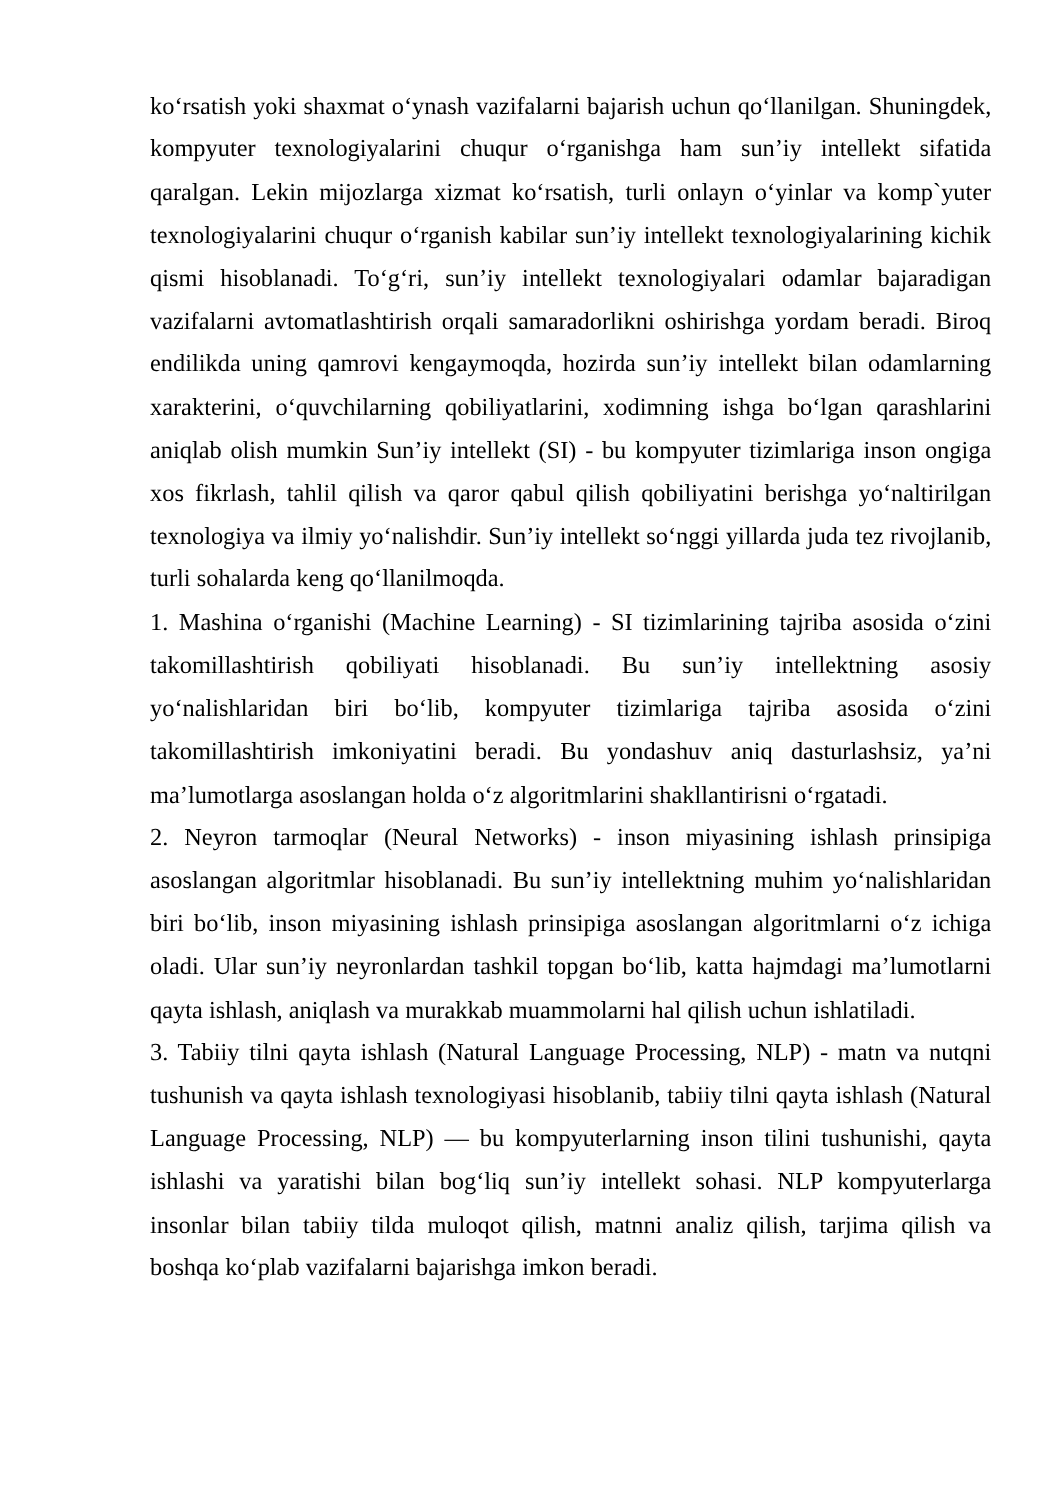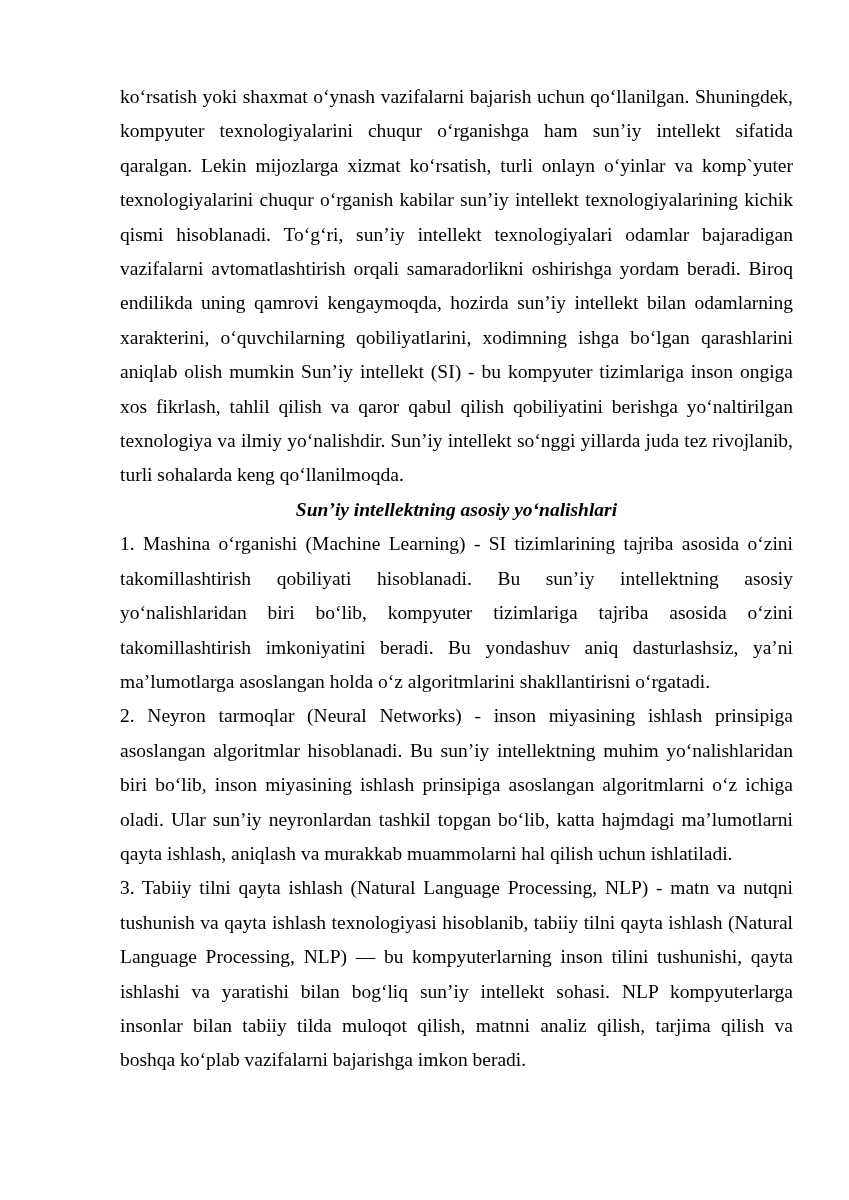--- a/index.html
+++ b/index.html
@@ -11,21 +11,21 @@
     position: relative;
     width: 849px;
     height: 1200px;
     background: #ffffff;
     overflow: hidden;
     font-family: "Liberation Serif", "DejaVu Serif", serif;
     color: #000000;
   }
   .text-block {
     position: absolute;
-    top: 80px;
+    top: 69px;
     left: 120px;
     width: 673px;
     font-size: 19.5px;
     line-height: 34.4px;
   }
   p.body-par {
     margin: 0;
     text-align: justify;
   }
   h2.center-heading {
@@ -41,21 +41,20 @@
   }
 </style>
 </head>
 <body>
 
 <div class="page">
   <div class="text-block">
 
     <p class="body-par">ko‘rsatish yoki shaxmat o‘ynash vazifalarni bajarish uchun qo‘llanilgan. Shuningdek, kompyuter texnologiyalarini chuqur o‘rganishga ham sun’iy intellekt sifatida qaralgan. Lekin mijozlarga xizmat ko‘rsatish, turli onlayn o‘yinlar va komp`yuter texnologiyalarini chuqur o‘rganish kabilar sun’iy intellekt texnologiyalarining kichik qismi hisoblanadi. To‘g‘ri, sun’iy intellekt texnologiyalari odamlar bajaradigan vazifalarni avtomatlashtirish orqali samaradorlikni oshirishga yordam beradi. Biroq endilikda uning qamrovi kengaymoqda, hozirda sun’iy intellekt bilan odamlarning xarakterini, o‘quvchilarning qobiliyatlarini, xodimning ishga bo‘lgan qarashlarini aniqlab olish mumkin Sun’iy intellekt (SI) - bu kompyuter tizimlariga inson ongiga xos fikrlash, tahlil qilish va qaror qabul qilish qobiliyatini berishga yo‘naltirilgan texnologiya va ilmiy yo‘nalishdir. Sun’iy intellekt so‘nggi yillarda juda tez rivojlanib, turli sohalarda keng qo‘llanilmoqda.</p>
 
-    <h2 class="center-heading">Sun’iy intellektning asosiy yo‘nalishlari</h2>
 
     <p class="body-par"><span class="lead-bold">1. Mashina o‘rganishi (Machine Learning)</span><span> - SI tizimlarining tajriba asosida o‘zini takomillashtirish qobiliyati hisoblanadi. Bu sun’iy intellektning asosiy yo‘nalishlaridan biri bo‘lib, kompyuter tizimlariga tajriba asosida o‘zini takomillashtirish imkoniyatini beradi. Bu yondashuv aniq dasturlashsiz, ya’ni ma’lumotlarga asoslangan holda o‘z algoritmlarini shakllantirisni o‘rgatadi.</span></p>
 
     <p class="body-par"><span class="lead-bold">2. Neyron tarmoqlar (Neural Networks)</span><span> - inson miyasining ishlash prinsipiga asoslangan algoritmlar hisoblanadi. Bu sun’iy intellektning muhim yo‘nalishlaridan biri bo‘lib, inson miyasining ishlash prinsipiga asoslangan algoritmlarni o‘z ichiga oladi. Ular sun’iy neyronlardan tashkil topgan bo‘lib, katta hajmdagi ma’lumotlarni qayta ishlash, aniqlash va murakkab muammolarni hal qilish uchun ishlatiladi.</span></p>
 
     <p class="body-par"><span class="lead-bold">3. Tabiiy tilni qayta ishlash (Natural Language Processing, NLP)</span><span> - matn va nutqni tushunish va qayta ishlash texnologiyasi hisoblanib, tabiiy tilni qayta ishlash (Natural Language Processing, NLP) — bu kompyuterlarning inson tilini tushunishi, qayta ishlashi va yaratishi bilan bog‘liq sun’iy intellekt sohasi. NLP kompyuterlarga insonlar bilan tabiiy tilda muloqot qilish, matnni analiz qilish, tarjima qilish va boshqa ko‘plab vazifalarni bajarishga imkon beradi.</span></p>
 
   </div>
 </div>
 

